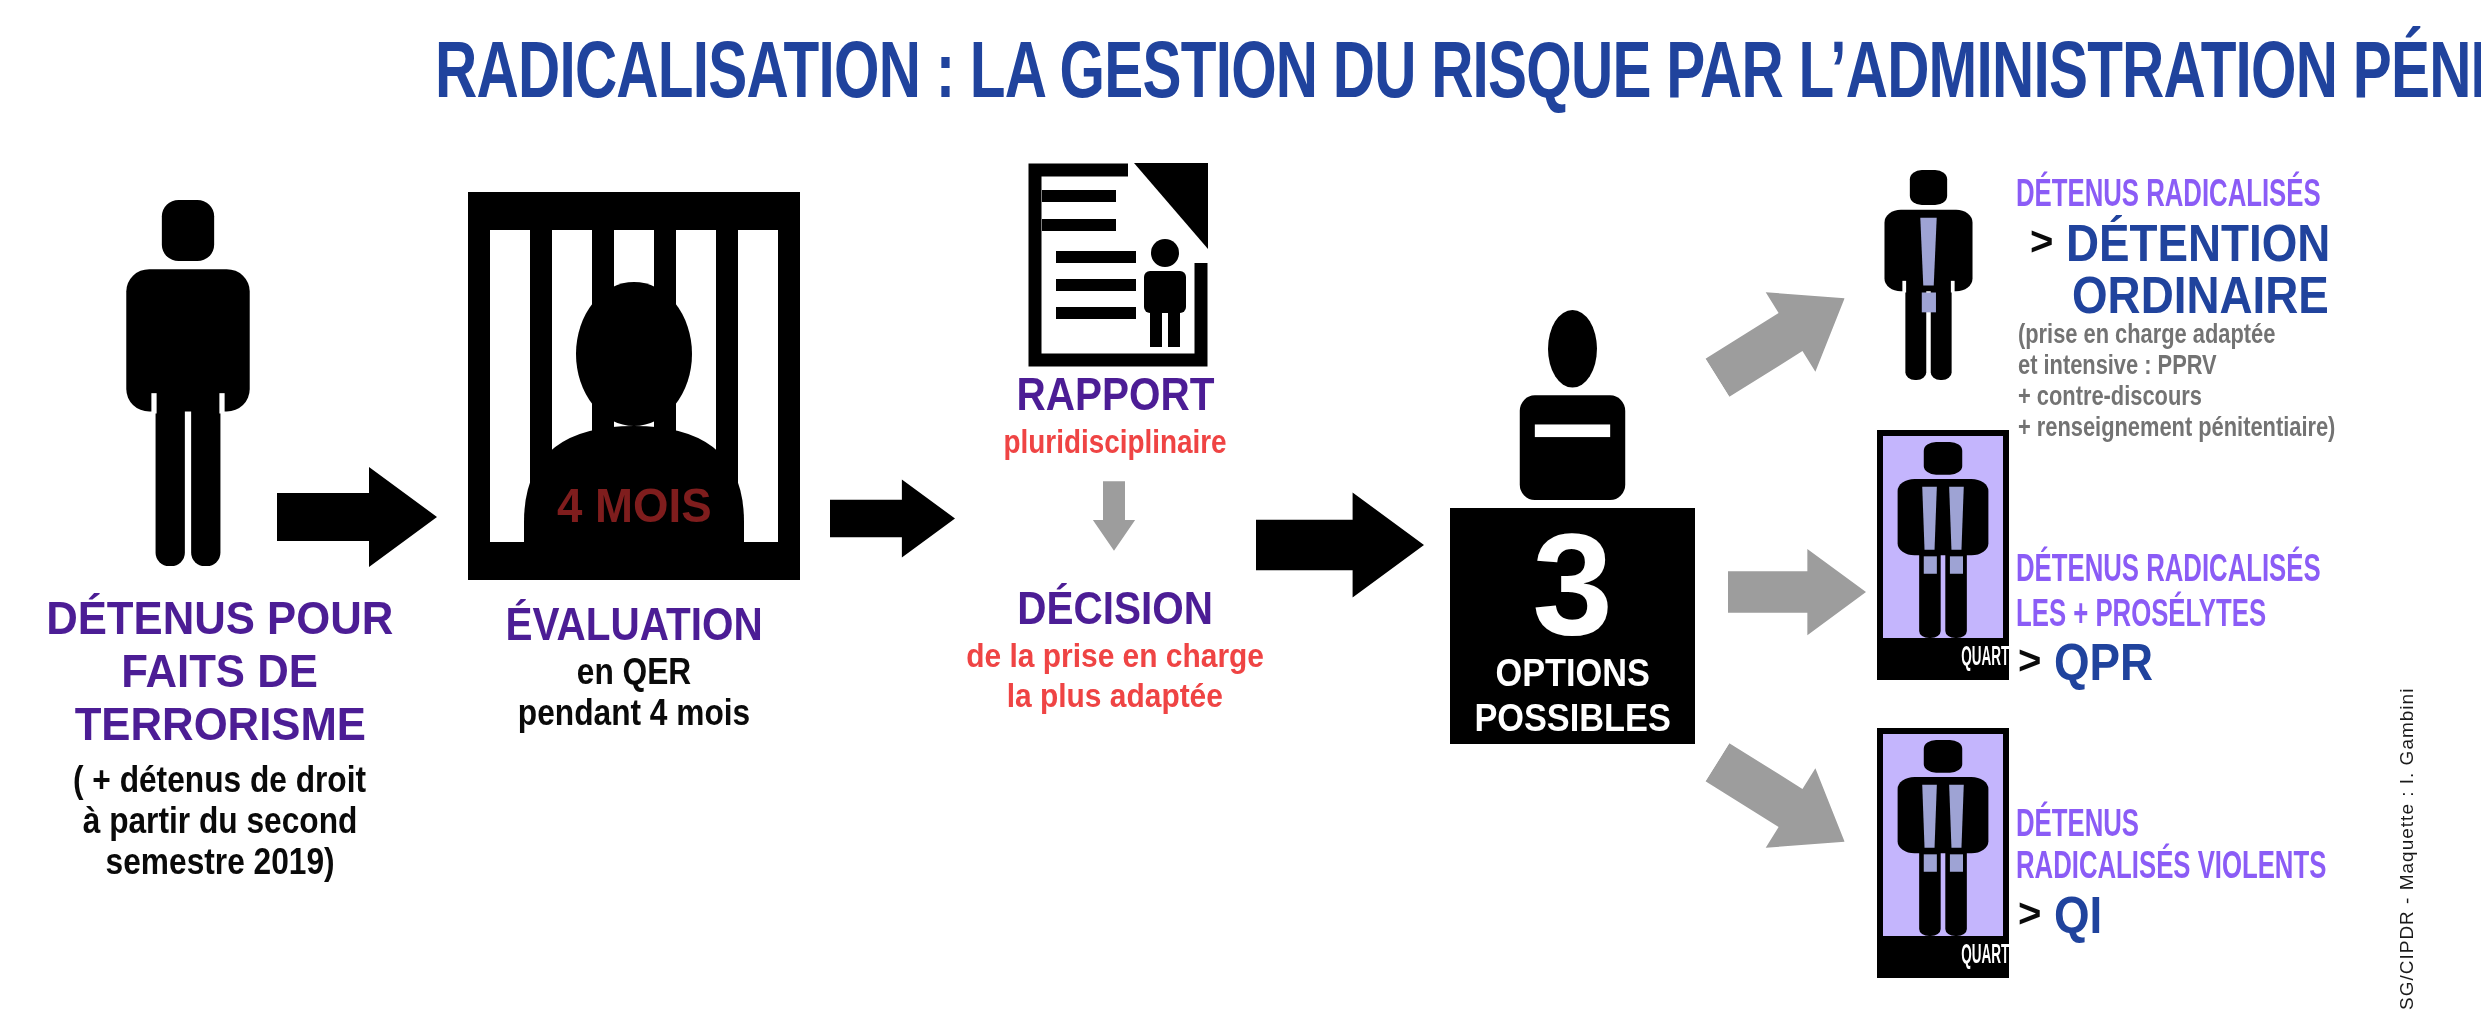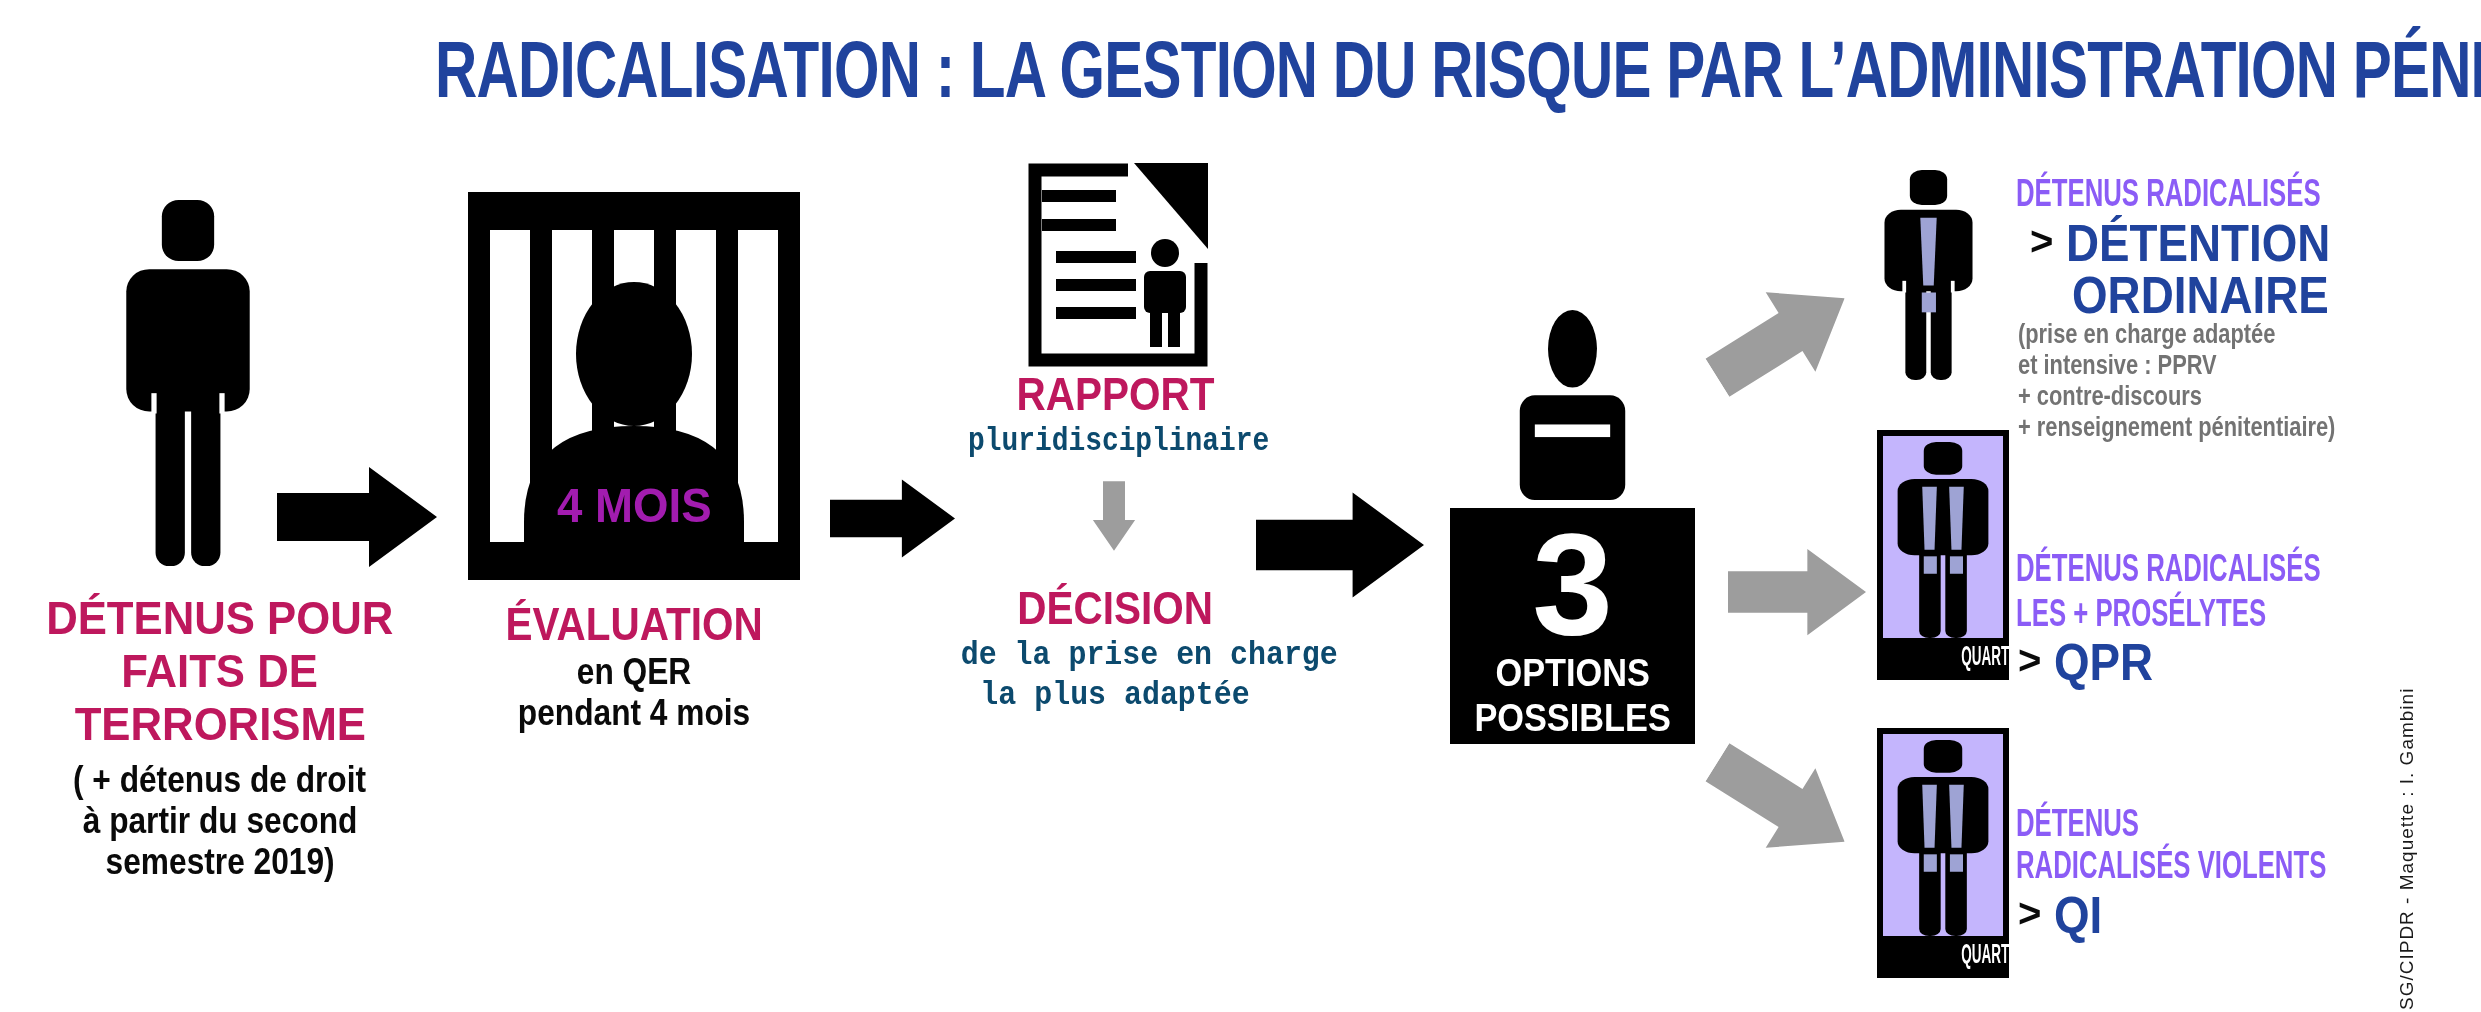--- a/index.html
+++ b/index.html
@@ -15,34 +15,34 @@
   .sx50{transform:scaleX(0.50);transform-origin:center;}
   .sx66{transform:scaleX(0.66);transform-origin:left center;}
   .sx73{transform:scaleX(0.73);transform-origin:center;}
   .sx78{transform:scaleX(0.78);transform-origin:left center;}
   .sx82{transform:scaleX(0.82);transform-origin:center;}
   .sx88c{transform:scaleX(0.88);transform-origin:center;}
   .sx88l{transform:scaleX(0.88);transform-origin:left center;}
   .sx95{transform:scaleX(0.95);transform-origin:center;}
 
   .title{left:0;top:24px;width:2481px;text-align:center;font-size:80px;font-weight:bold;color:#20439d;letter-spacing:-1px;}
-  .step-title{font-size:46px;line-height:53px;font-weight:bold;color:#be185d;}
+  .step-title{font-size:46px;line-height:53px;font-weight:bold;color:#4c1d95;}
   .step-sub{font-size:36px;line-height:41px;font-weight:bold;color:#0a0a0a;}
-  .mid-sub{font-size:34px;line-height:40px;font-weight:bold;color:#0c4a6e;font-family:Liberation Mono, monospace;}
+  .mid-sub{font-size:34px;line-height:40px;font-weight:bold;color:#ef4444;}
   .cat{font-size:39px;line-height:45px;font-weight:bold;color:#8b5cf6;}
   .chev{font-size:40px;font-weight:bold;color:#0a0a0a;vertical-align:6px;}
   .oname{font-size:52px;font-weight:bold;color:#20439d;}
   .details{font-size:28px;line-height:31px;font-weight:bold;color:#737373;}
   .optbox{background:#000;color:#fff;text-align:center;}
   .opt3{font-size:145px;line-height:132px;font-weight:bold;margin-top:10px;}
   .optl{font-size:39px;line-height:45px;font-weight:bold;}
   .qbox{background:#c4b5fd;border:6px solid #000;box-sizing:border-box;}
   .qbar{position:absolute;left:0;right:0;bottom:0;height:36px;background:#000;text-align:center;}
   .qbar span{color:#fff;font-size:27px;line-height:36px;font-weight:bold;}
-  .cell-label{font-size:48px;font-weight:bold;color:#a21caf;text-align:center;}
+  .cell-label{font-size:48px;font-weight:bold;color:#7f1d1d;text-align:center;}
   .credit{writing-mode:vertical-rl;transform:rotate(180deg);font-size:19px;letter-spacing:1px;color:#1a1a1a;}
 </style>
 </head>
 <body>
 
 <div id="canvas">
 
   <div class="abs title nw">
     <span class="ib sx73">RADICALISATION : LA GESTION DU RISQUE PAR L’ADMINISTRATION PÉNITENTIAIRE</span>
   </div>

